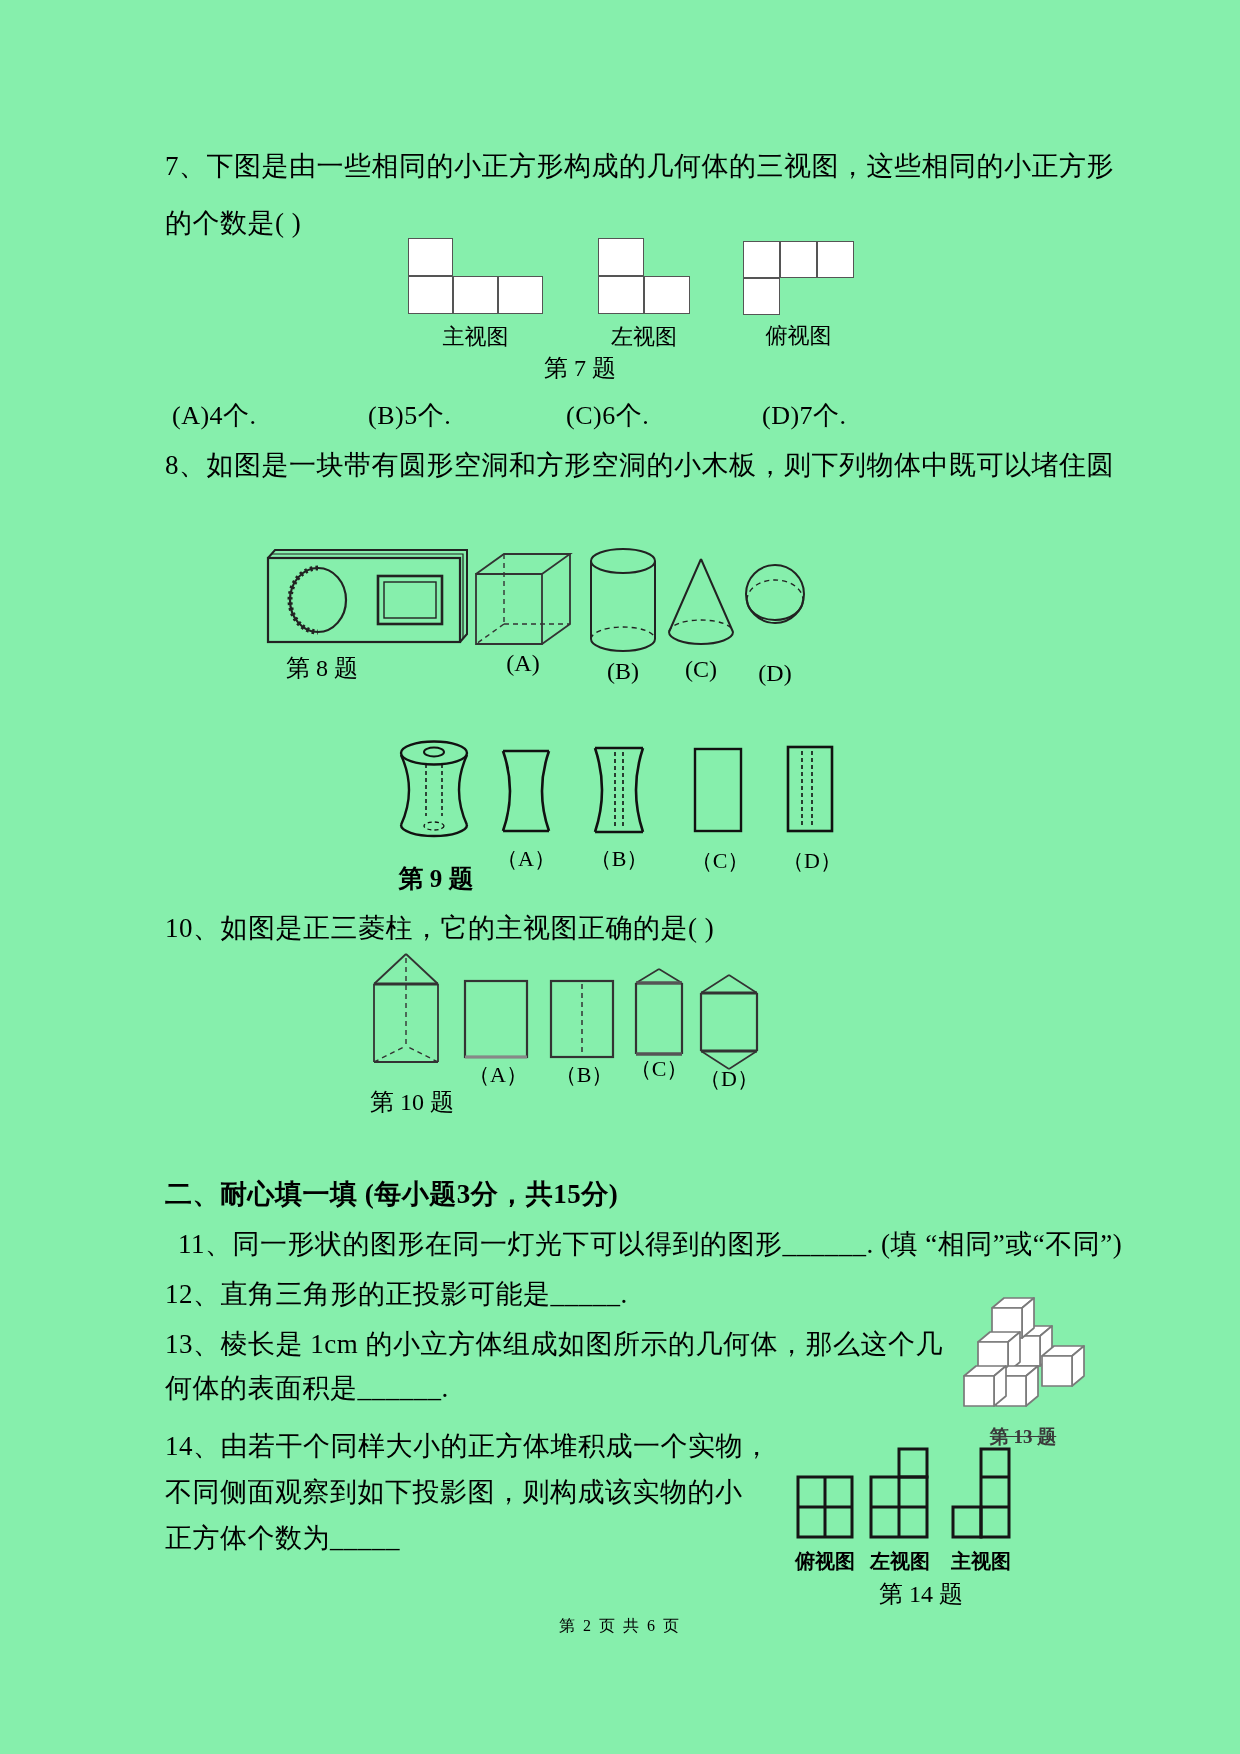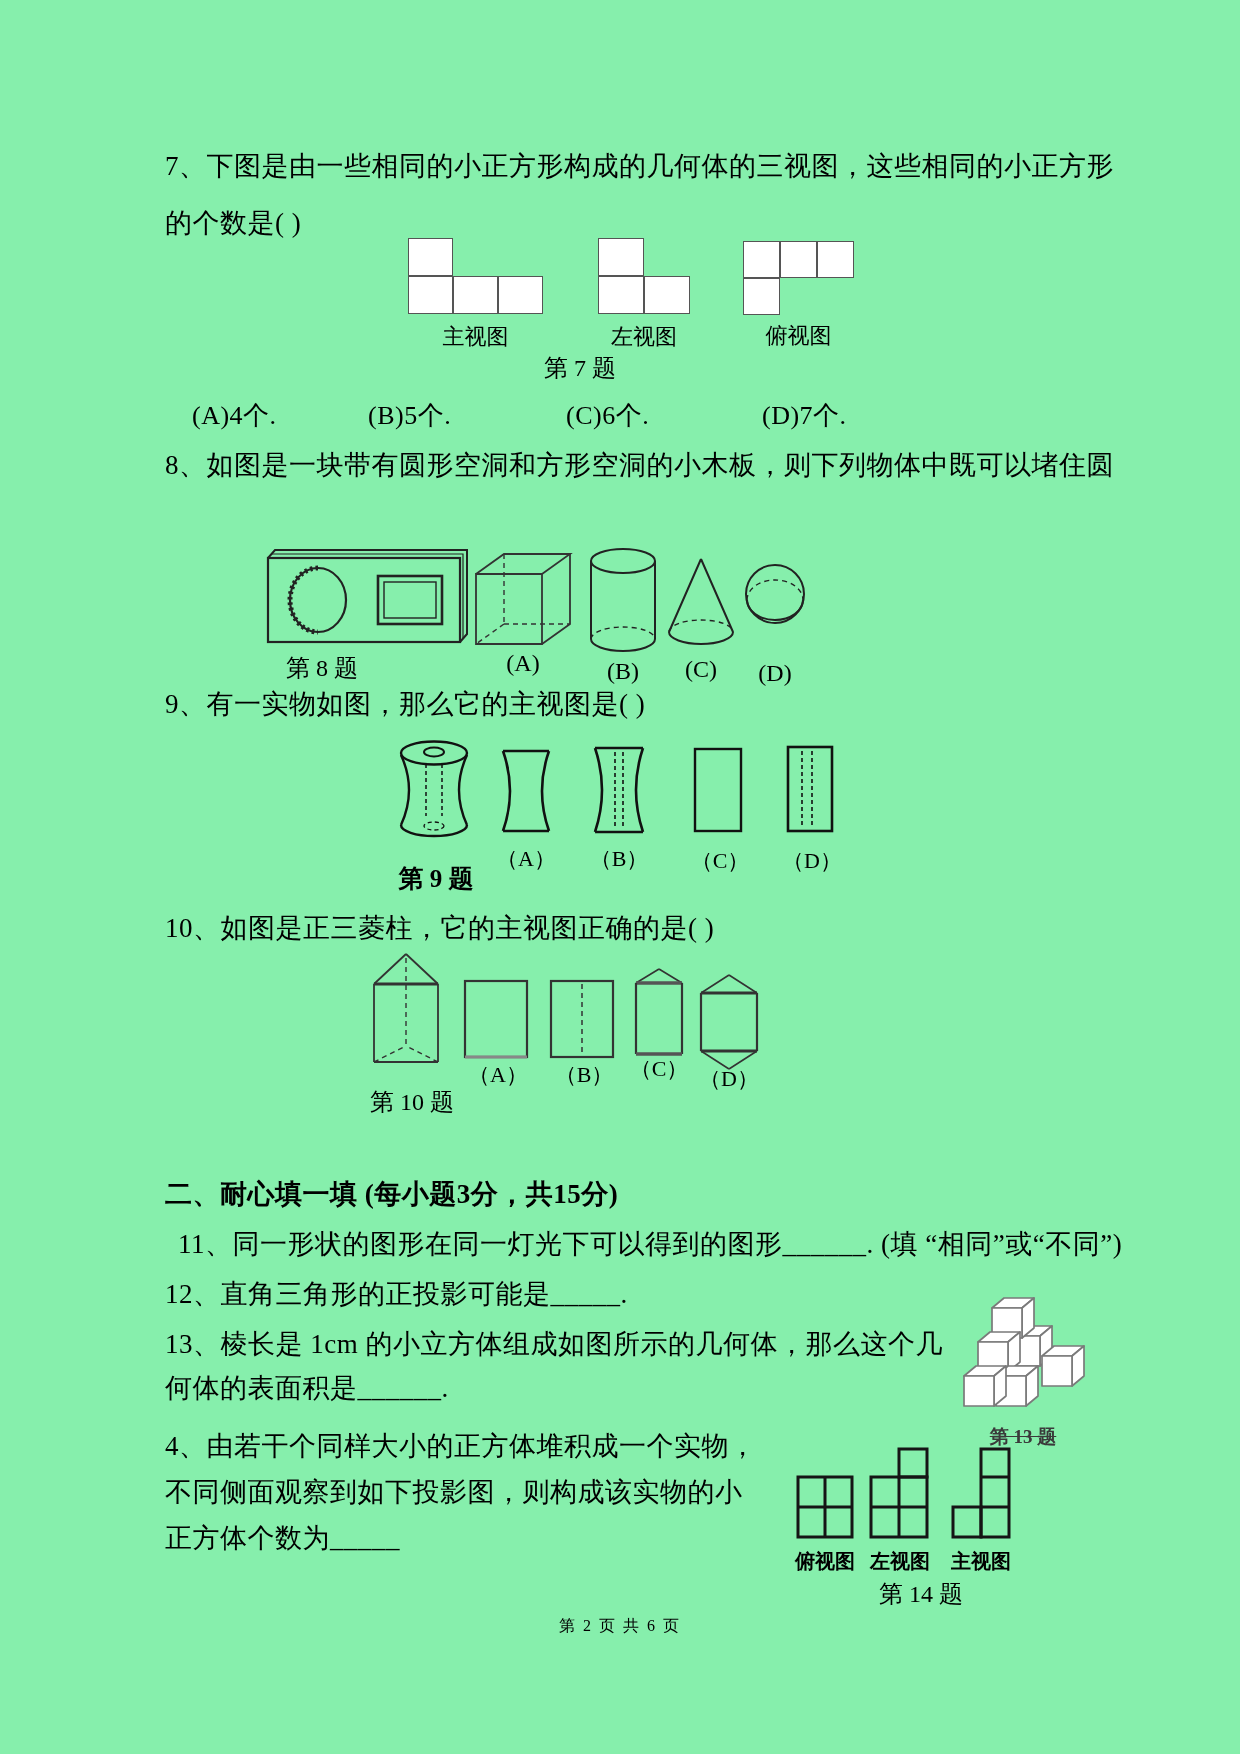--- a/index.html
+++ b/index.html
@@ -49,21 +49,21 @@
   <div class="grp" style="left:743px; top:241px; width:111px; height:112px;">
     <div class="sq" style="left:0; top:0; width:37px; height:37px;"></div>
     <div class="sq" style="left:37px; top:0; width:37px; height:37px;"></div>
     <div class="sq" style="left:74px; top:0; width:37px; height:37px;"></div>
     <div class="sq" style="left:0; top:37px; width:37px; height:37px;"></div>
     <div class="cap" style="top:80px;">俯视图</div>
   </div>
 
   <div class="figlbl" style="left:480px; top:352px; width:200px;">第 7 题</div>
 
-  <div class="t2" style="left:192px; top:398px;text-align:center;">(A)4个.</div>
+  <div class="t2" style="left:172px; top:398px;text-align:center;">(A)4个.</div>
   <div class="t2" style="left:368px; top:398px;">(B)5个.</div>
   <div class="t2" style="left:566px; top:398px;">(C)6个.</div>
   <div class="t2" style="left:762px; top:398px;">(D)7个.</div>
 
   <div class="t" style="left:165px; top:447px;">8、如图是一块带有圆形空洞和方形空洞的小木板，则下列物体中既可以堵住圆</div>
 
   <svg style="left:262px; top:546px;" width="210" height="104" viewBox="0 0 210 104">
     <rect x="6" y="12" width="192" height="84" fill="none" stroke="#222" stroke-width="2.2"></rect>
     <path d="M6,12 L13,4 L205,4 L205,88 L198,96" fill="none" stroke="#222" stroke-width="2"></path>
     <path d="M10,8 L201,8 L201,92" fill="none" stroke="#222" stroke-width="1.2"></path>
@@ -97,21 +97,20 @@
   </svg>
   <div class="lbl" style="left:664px; top:656px; width:74px;">(C)</div>
 
   <svg style="left:742px; top:562px;" width="66" height="74" viewBox="0 0 66 74">
     <circle cx="33" cy="32" r="29" fill="none" stroke="#222" stroke-width="2"></circle>
     <path d="M5,38 A28,20 0 0 0 61,38" fill="none" stroke="#222" stroke-width="2"></path>
     <path d="M5,38 A28,20 0 0 1 61,38" fill="none" stroke="#222" stroke-width="1.4" stroke-dasharray="5,4"></path>
   </svg>
   <div class="lbl" style="left:740px; top:660px; width:70px;">(D)</div>
 
-  <div class="t" style="left:165px; top:686px;">9、有一实物如图，那么它的主视图是(  )</div>
 
   <svg style="left:396px; top:738px;" width="76" height="104" viewBox="0 0 76 104">
     <ellipse cx="38" cy="15" rx="33" ry="11.5" fill="none" stroke="#111" stroke-width="2.4"></ellipse>
     <ellipse cx="38" cy="14" rx="10" ry="4.5" fill="none" stroke="#111" stroke-width="2"></ellipse>
     <path d="M5,17 Q21,52 5,87" fill="none" stroke="#111" stroke-width="2.4"></path>
     <path d="M71,17 Q55,52 71,87" fill="none" stroke="#111" stroke-width="2.4"></path>
     <path d="M5,87 A33,11 0 0 0 71,87" fill="none" stroke="#111" stroke-width="2.4"></path>
     <ellipse cx="38" cy="88" rx="10" ry="4" fill="none" stroke="#111" stroke-width="1.3" stroke-dasharray="4,3"></ellipse>
     <path d="M30,26 L30,78 M46,26 L46,78" fill="none" stroke="#111" stroke-width="1.5" stroke-dasharray="4,3"></path>
   </svg>
@@ -178,21 +177,21 @@
   <div class="sm" style="left:697px; top:1064px; width:64px;">（D）</div>
 
   <div class="figlbl" style="left:352px; top:1086px; width:120px;">第 10 题</div>
 
   <div class="boldhdr" style="left:165px; top:1176px;">二、耐心填一填 (每小题3分，共15分)</div>
 
   <div class="t" style="left:178px; top:1226px;">11、同一形状的图形在同一灯光下可以得到的图形______. (填 “相同”或“不同”)</div>
   <div class="t" style="left:165px; top:1276px;">12、直角三角形的正投影可能是_____.</div>
   <div class="t" style="left:165px; top:1326px;">13、棱长是 1cm 的小立方体组成如图所示的几何体，那么这个几</div>
   <div class="t" style="left:165px; top:1370px;">何体的表面积是______.</div>
-  <div class="t" style="left:165px; top:1428px;">4、由若干个同样大小的正方体堆积成一个实物，</div>
+  <div class="t" style="left:165px; top:1428px;">14、由若干个同样大小的正方体堆积成一个实物，</div>
   <div class="t" style="left:165px; top:1474px;">不同侧面观察到如下投影图，则构成该实物的小</div>
   <div class="t" style="left:165px; top:1520px;">正方体个数为_____</div>
 
   <svg style="left:958px; top:1292px;" width="132" height="124" viewBox="0 0 132 124">
 
     <g stroke="#7a7a7a" stroke-width="1.7" fill="#fff" stroke-linejoin="round">
       <polygon points="52,44 64,34 94,34 82,44"></polygon>
       <polygon points="82,44 94,34 94,64 82,74"></polygon>
       <rect x="52" y="44" width="30" height="30"></rect>
 

